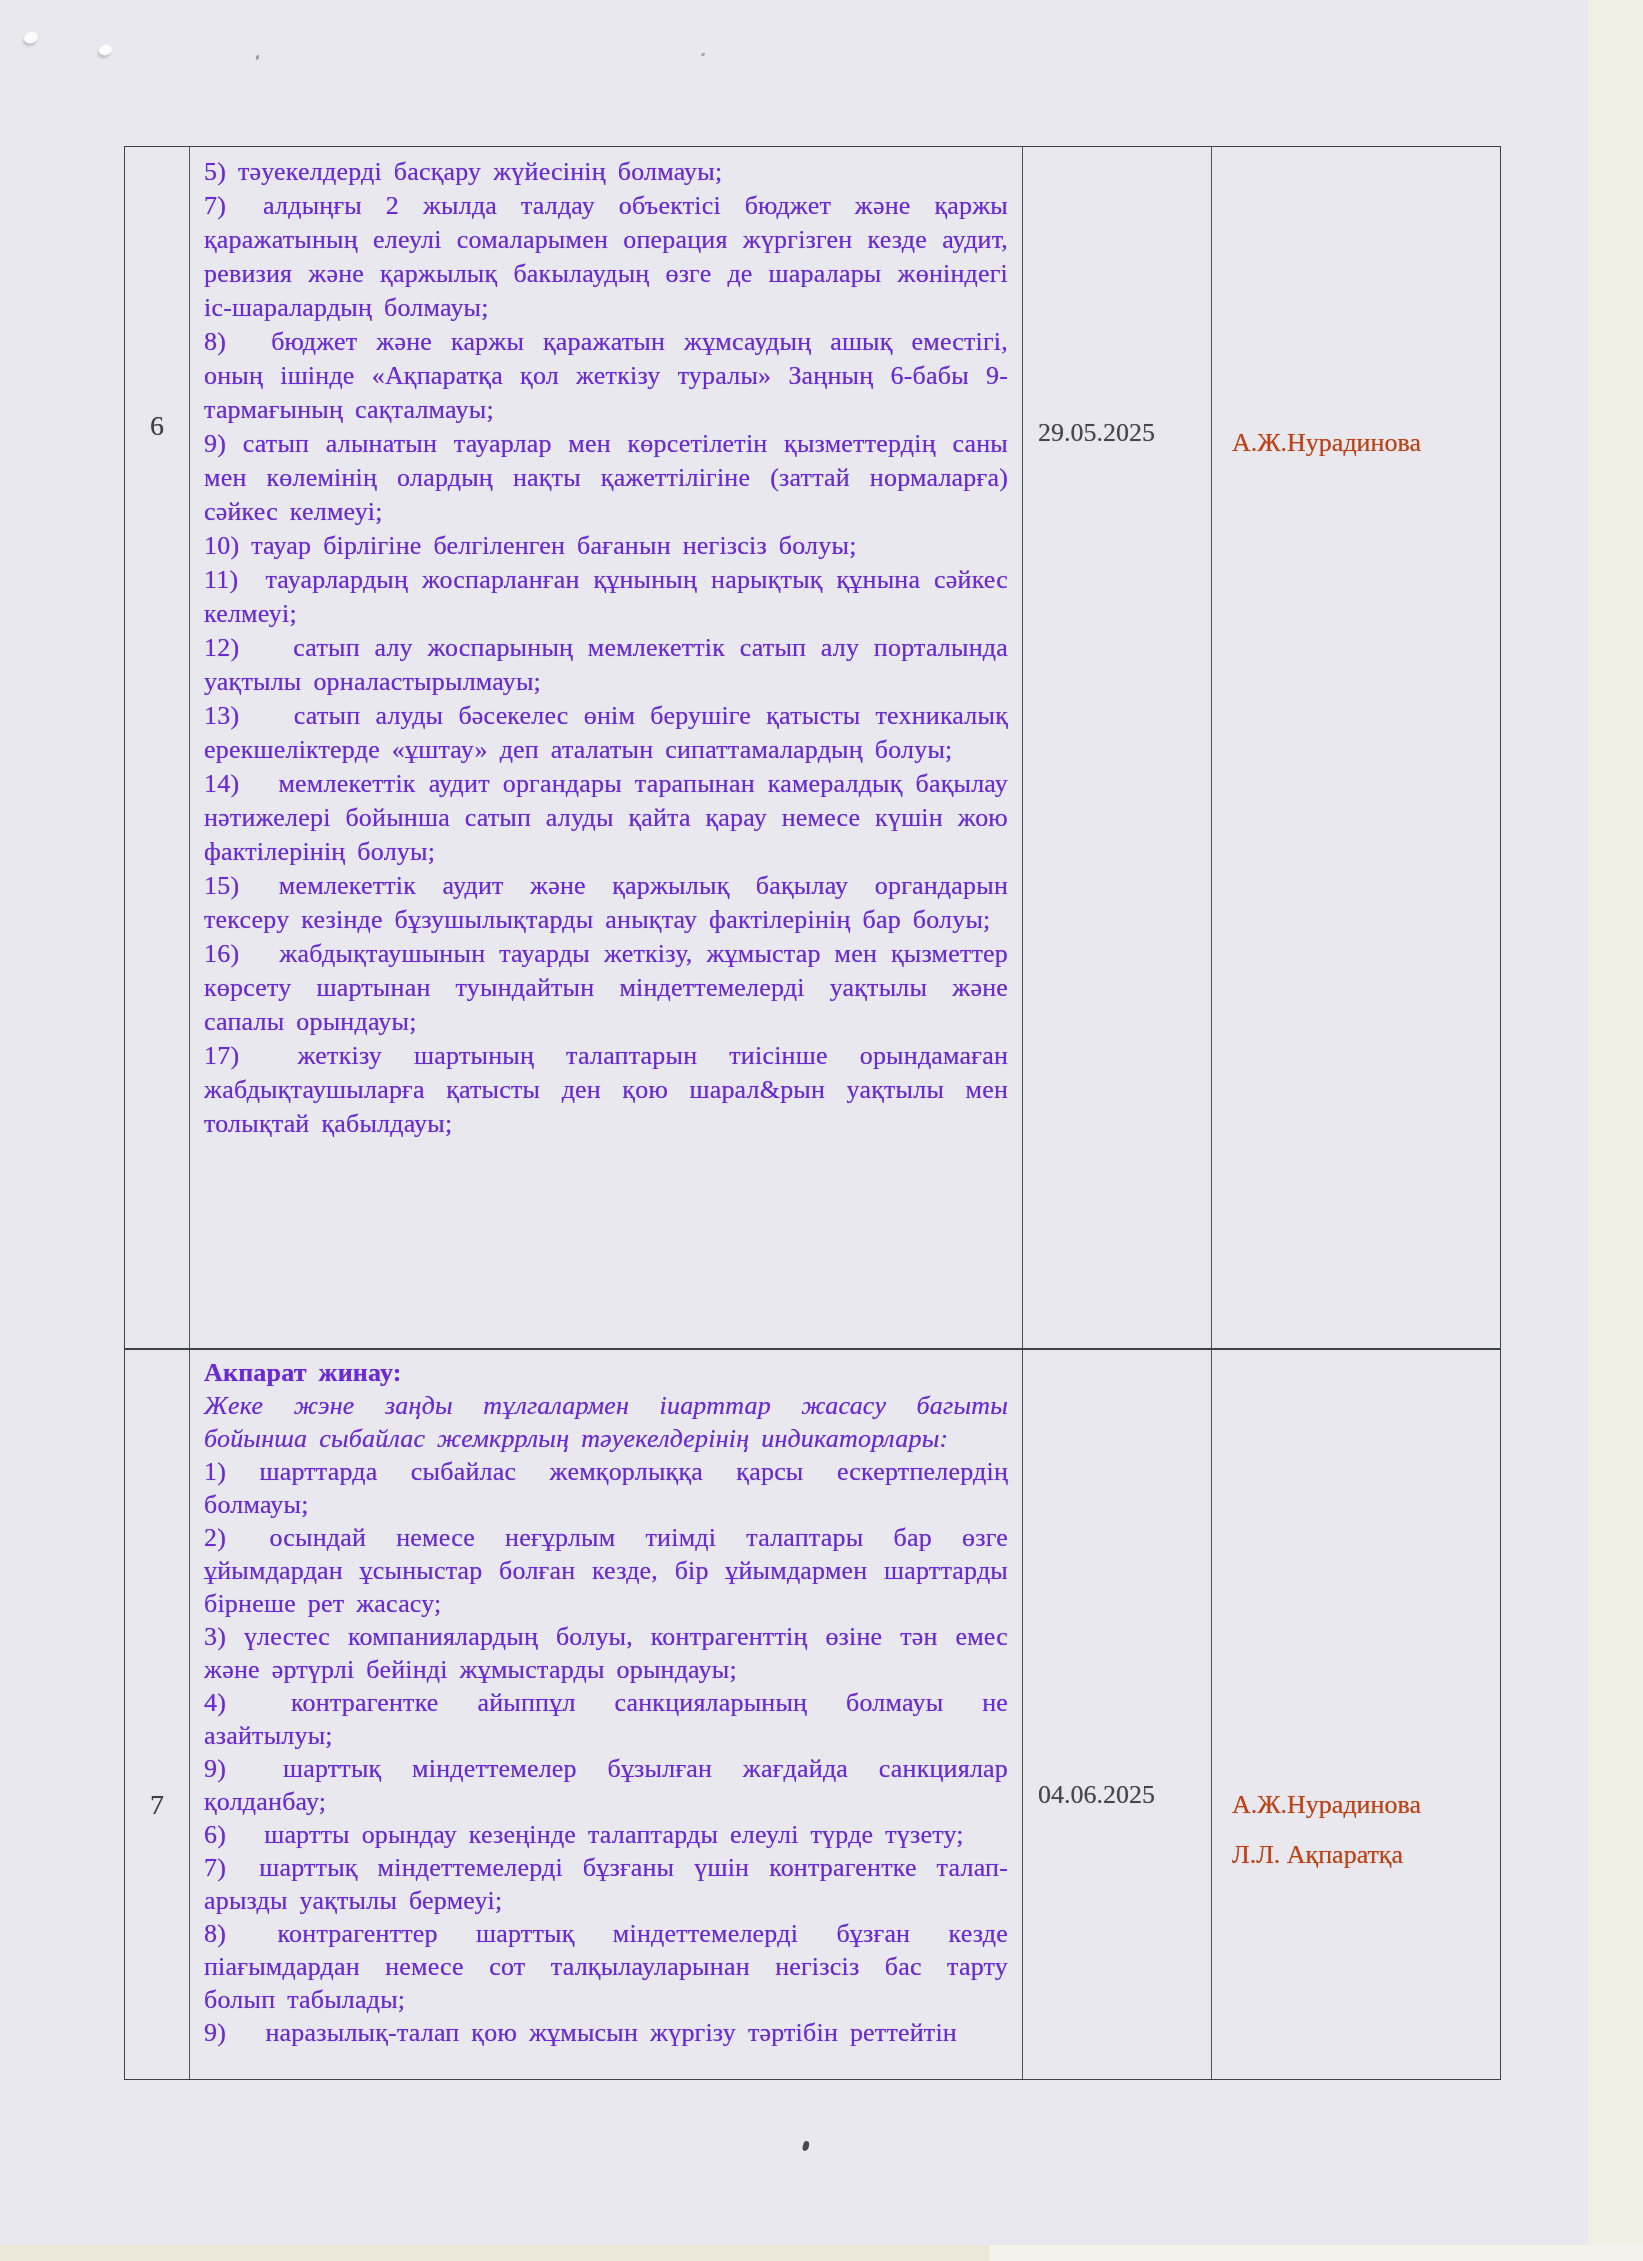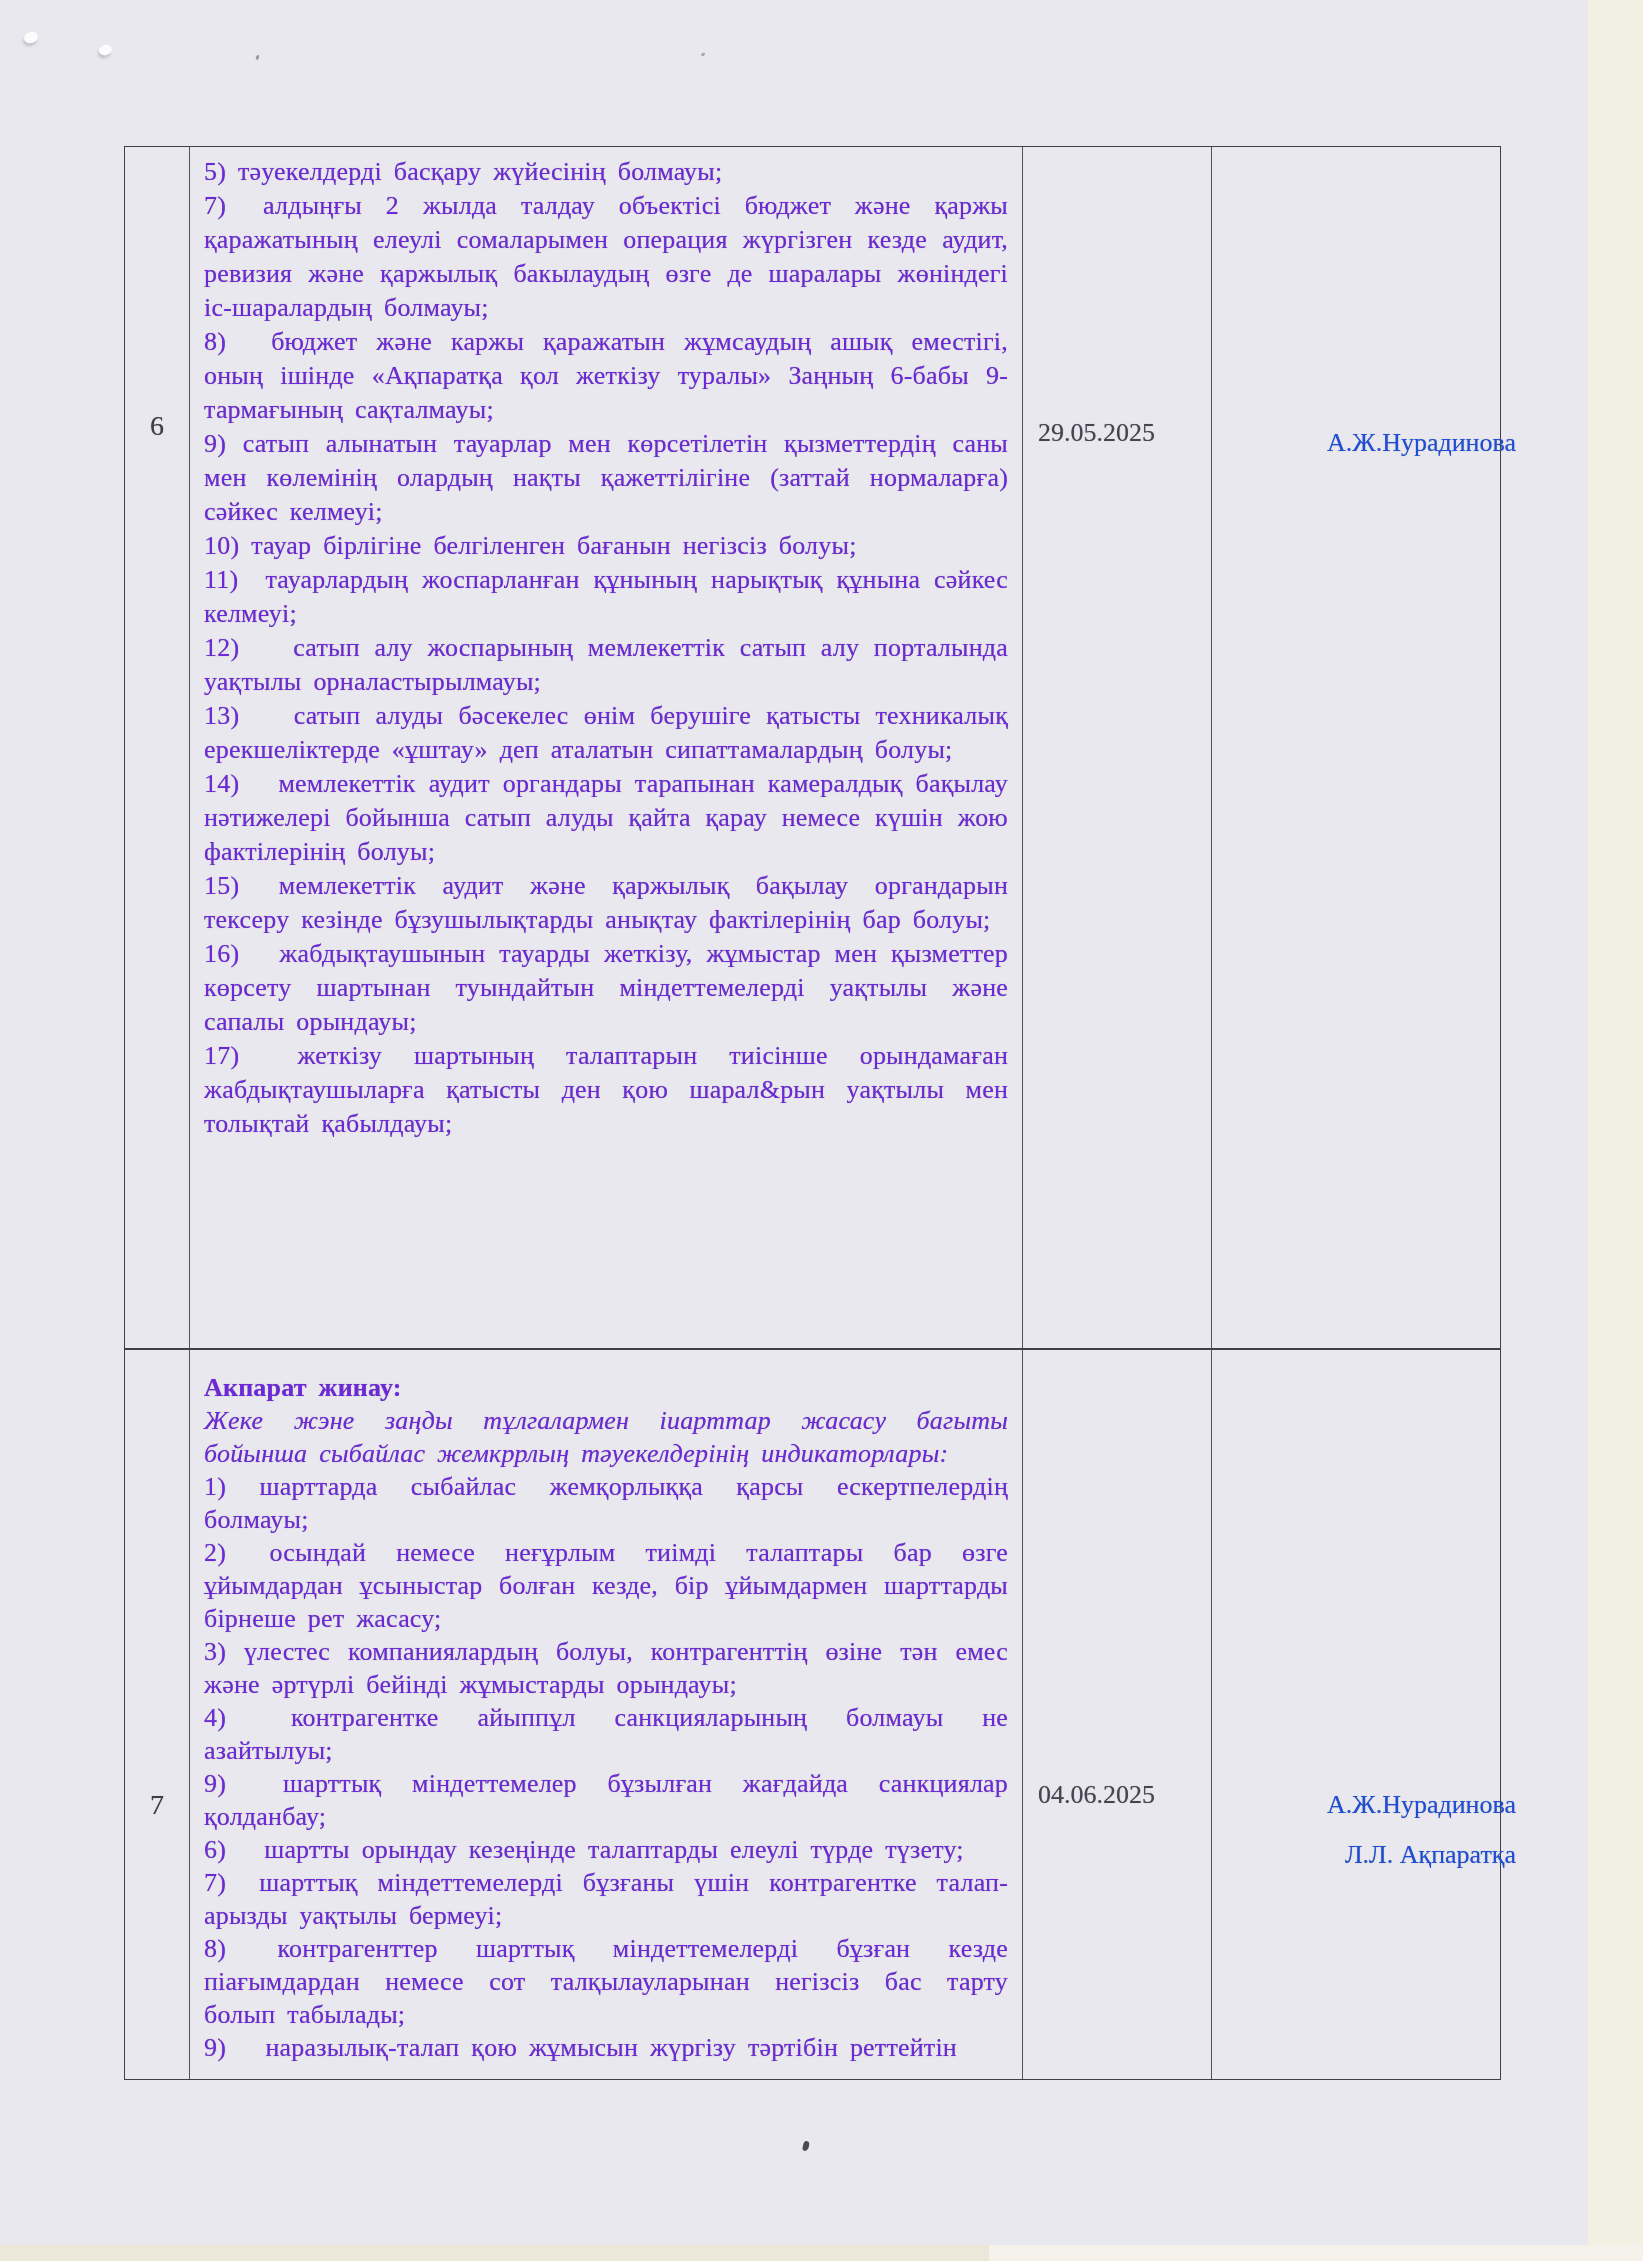--- a/index.html
+++ b/index.html
@@ -63,36 +63,35 @@
   .num-cell.r6{top:263px;}
   .num-cell.r7{top:1642px;}
   .text-cell{
     position:absolute;left:79px;width:804px;
     font-size:26px;line-height:34px;color:#6d28d9;
     text-align:justify;
     letter-spacing:0.2px;word-spacing:5.2px;
     text-shadow:0 0 0.8px rgba(62,60,72,.55);
   }
   .text-cell.r6{top:8.4px;}
-  .text-cell.r7{top:1209px;line-height:33px;margin-top:15px;}
+  .text-cell.r7{top:1209px;line-height:33px;}
   .text-cell p{margin:0;padding:0;}
   .text-cell p.bold{font-weight:bold;}
   .text-cell p.bold-italic{font-weight:normal;font-style:italic;}
   .date-cell{
     position:absolute;left:913px;width:173px;
     font-size:26px;color:#454450;
     text-shadow:0 0 0.8px rgba(62,60,72,.5);
   }
   .date-cell.r6{top:271px;}
   .date-cell.r7{top:1633px;}
   .names-cell{
     position:absolute;left:1107px;width:284px;
-    font-size:26px;line-height:50px;color:#1d4ed8;
+    font-size:26px;line-height:50px;color:#c2410c;
     text-shadow:0 0 0.8px rgba(62,60,72,.5);
-    text-align:right;
   }
   .names-cell.r6{top:271px;}
   .names-cell.r7{top:1633px;}
   .names-cell div{white-space:nowrap;}
 </style>
 </head>
 <body>
 
 <div class="paper"></div>
 <div class="scan-strip-right"></div>

